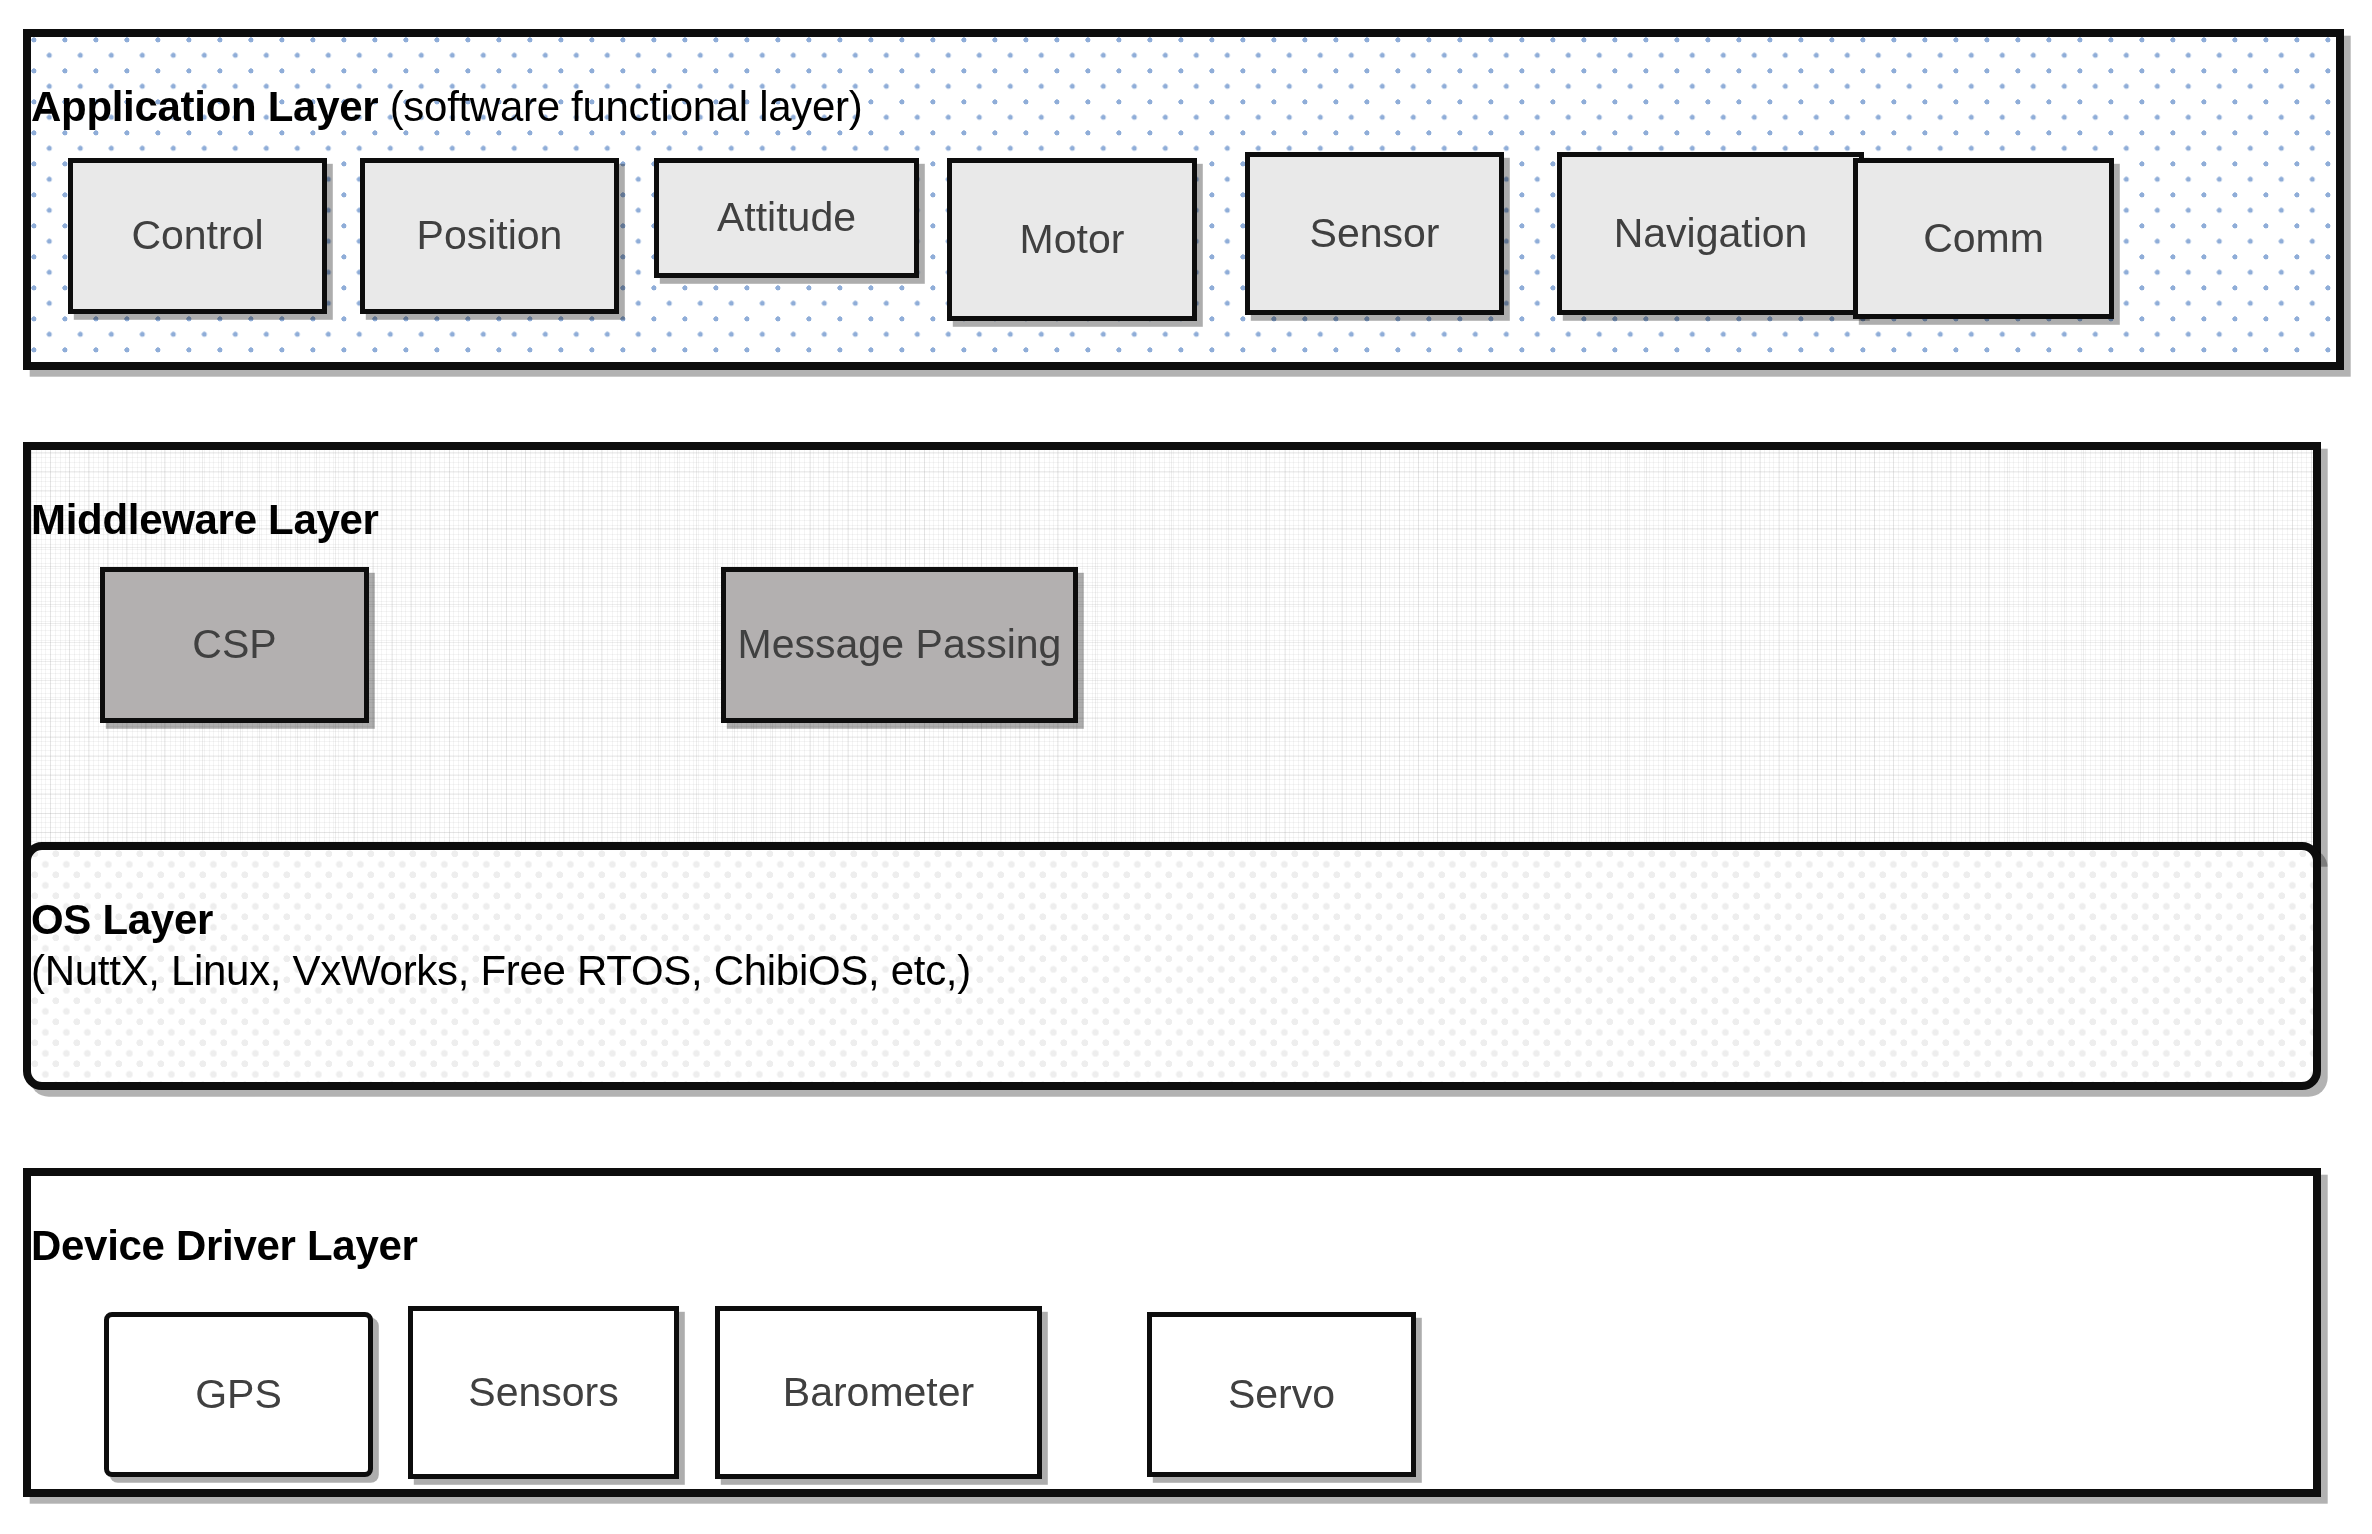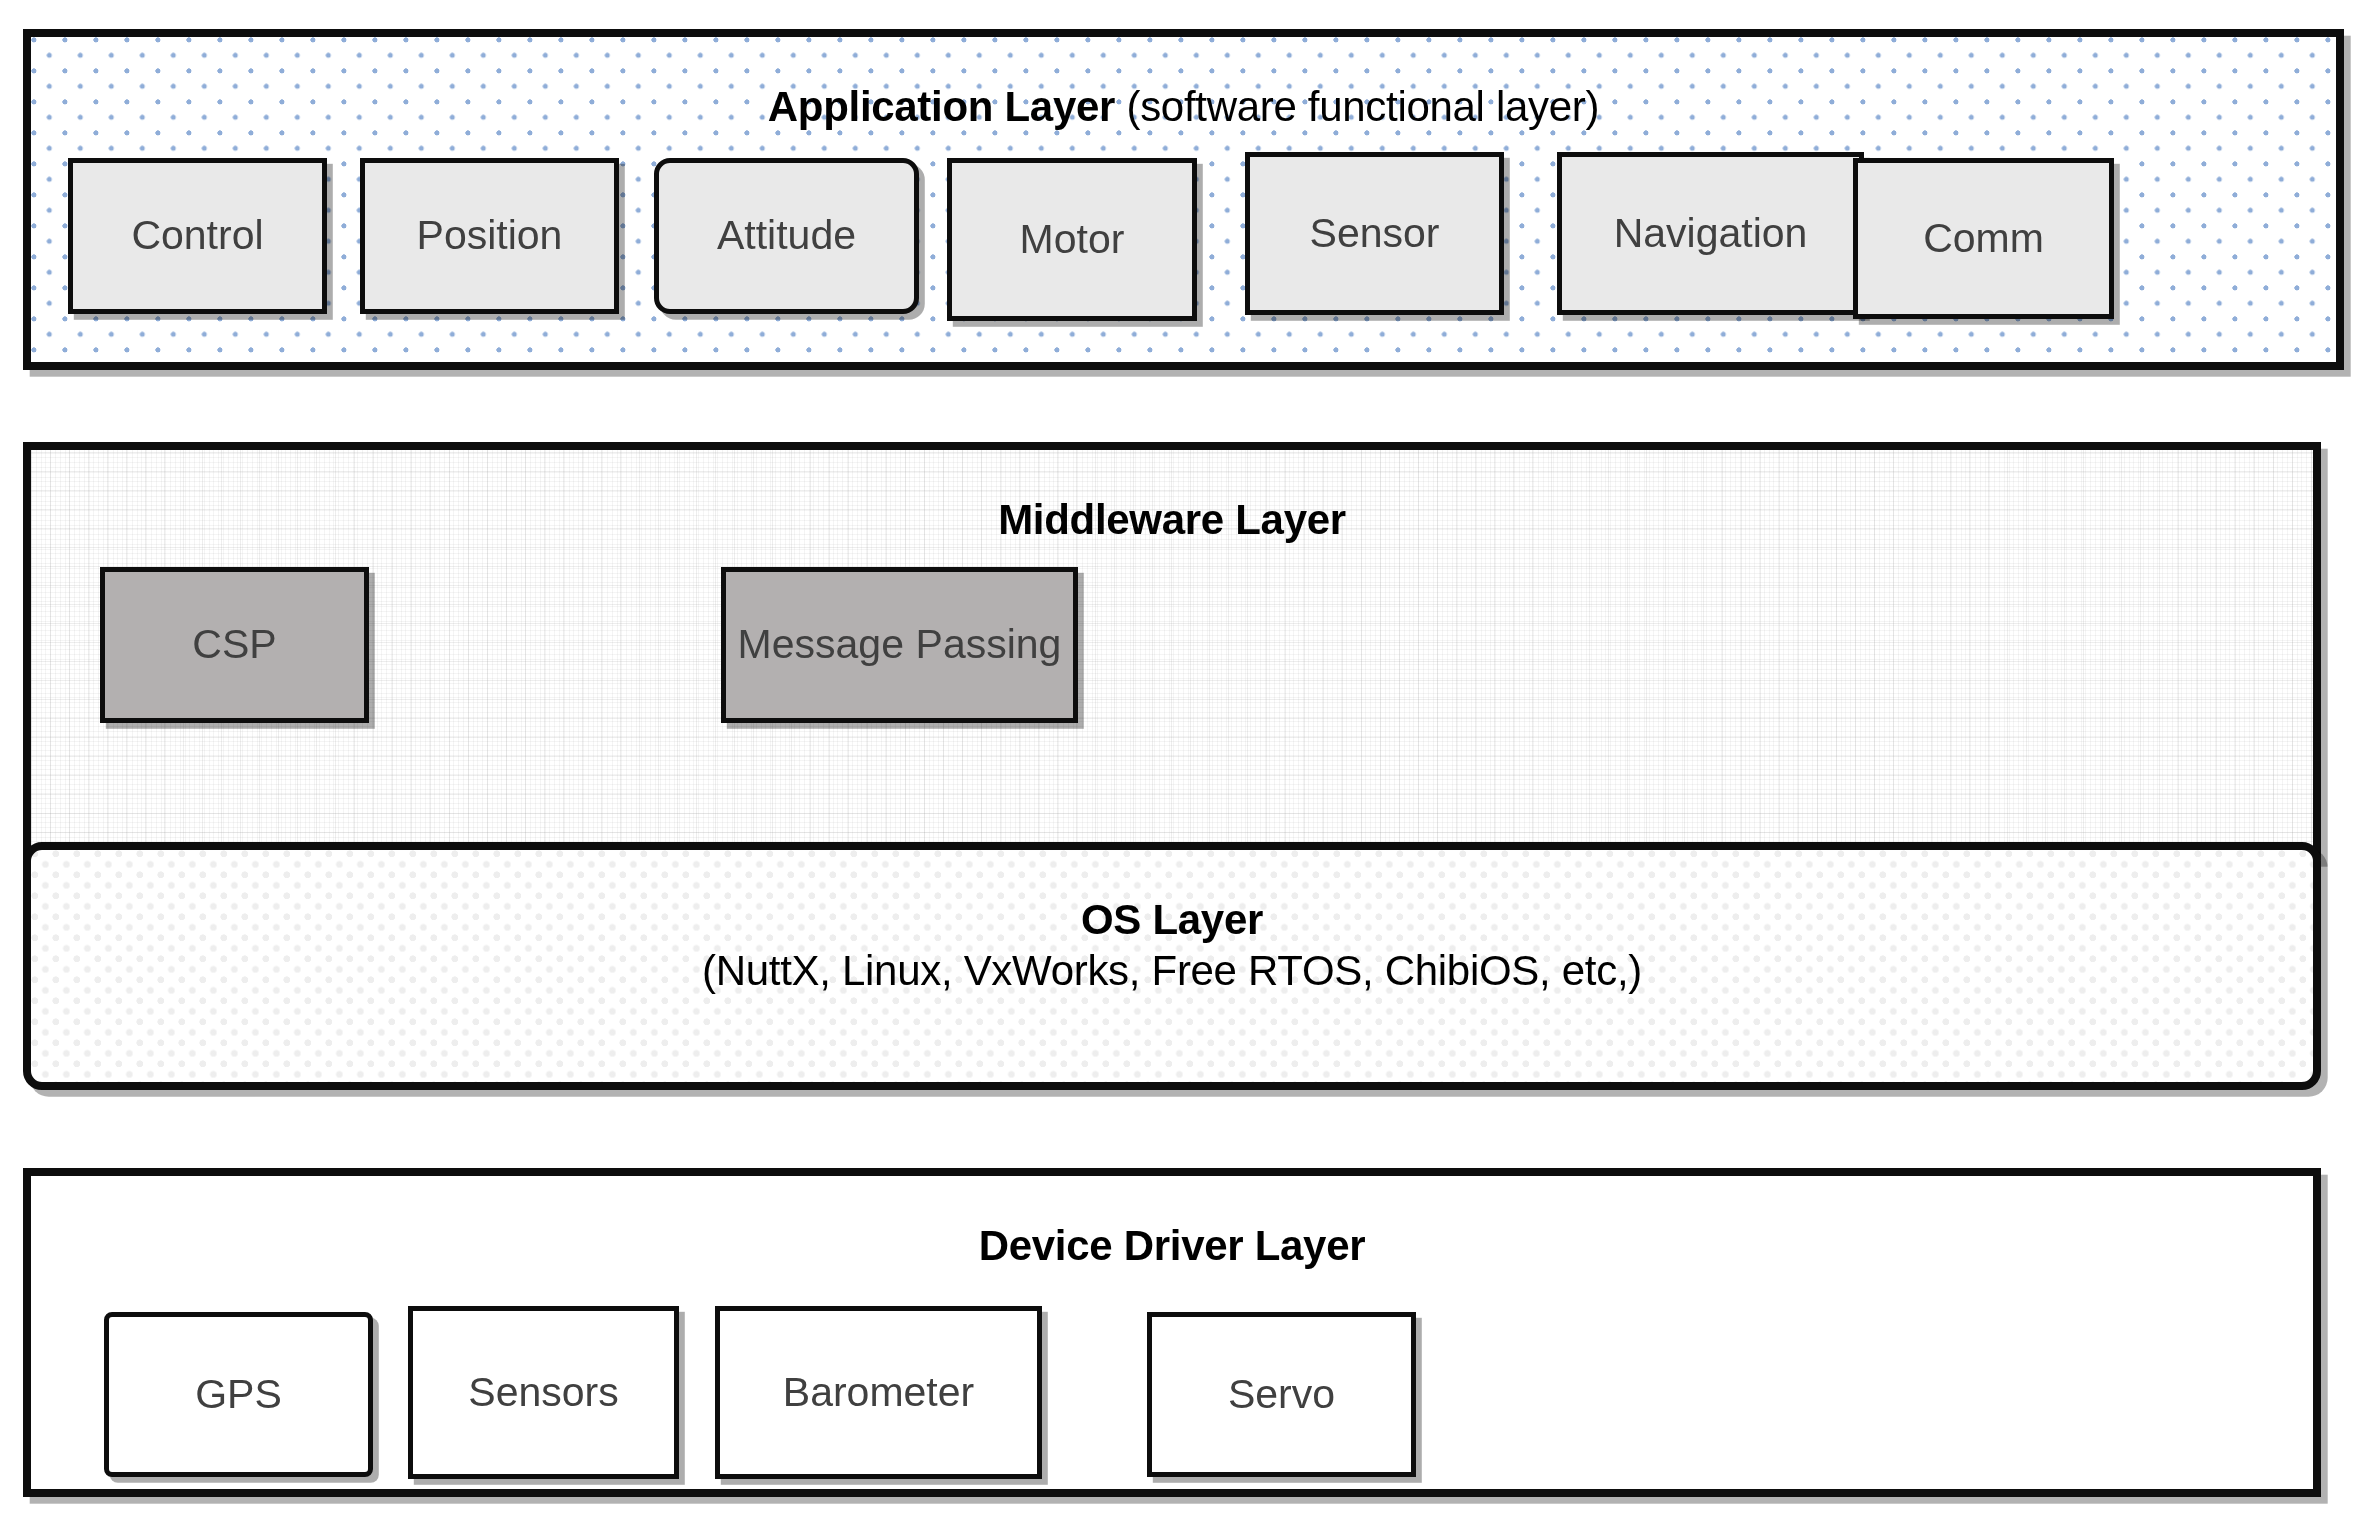--- a/index.html
+++ b/index.html
@@ -28,21 +28,20 @@
     box-sizing: border-box;
     border: 8.6px solid #0d0d0d;
     background: #ffffff;
     box-shadow: 6.7px 6.7px 0 0 rgba(0,0,0,0.30);
   }
 
   .layer-title {
     position: absolute;
     left: 0;
     right: 0;
-    text-align: center;
     font-size: 42px;
     line-height: 1.22;
     letter-spacing: -0.3px;
     white-space: nowrap;
     color: #000;
   }
   .layer-title .bold { font-weight: bold; }
   .layer-title .normal { font-weight: normal; }
   .layer-title .sub {
     display: block;
@@ -106,21 +105,21 @@
     <div class="layer-title" style="top:44px;">
       <span class="bold">Application Layer</span><span class="normal"> (software functional layer)</span>
     </div>
 
     <div class="box fill-light" style="left:37px;  top:121px; width:259px; height:156px;">
       <span class="box-label">Control</span>
     </div>
     <div class="box fill-light" style="left:329px; top:121px; width:259px; height:156px;">
       <span class="box-label">Position</span>
     </div>
-    <div class="box fill-light" style="left:623px; top:121px; width:265px; height:156px;border-radius:16px;">
+    <div class="box fill-light" style="left:623px; top:121px; width:265px; height:120px;">
       <span class="box-label">Attitude</span>
     </div>
     <div class="box fill-light" style="left:916px; top:121px; width:250px; height:163px;">
       <span class="box-label">Motor</span>
     </div>
     <div class="box fill-light" style="left:1214px; top:115px; width:259px; height:163px;">
       <span class="box-label">Sensor</span>
     </div>
     <div class="box fill-light" style="left:1526px; top:115px; width:307px; height:163px;">
       <span class="box-label">Navigation</span>

